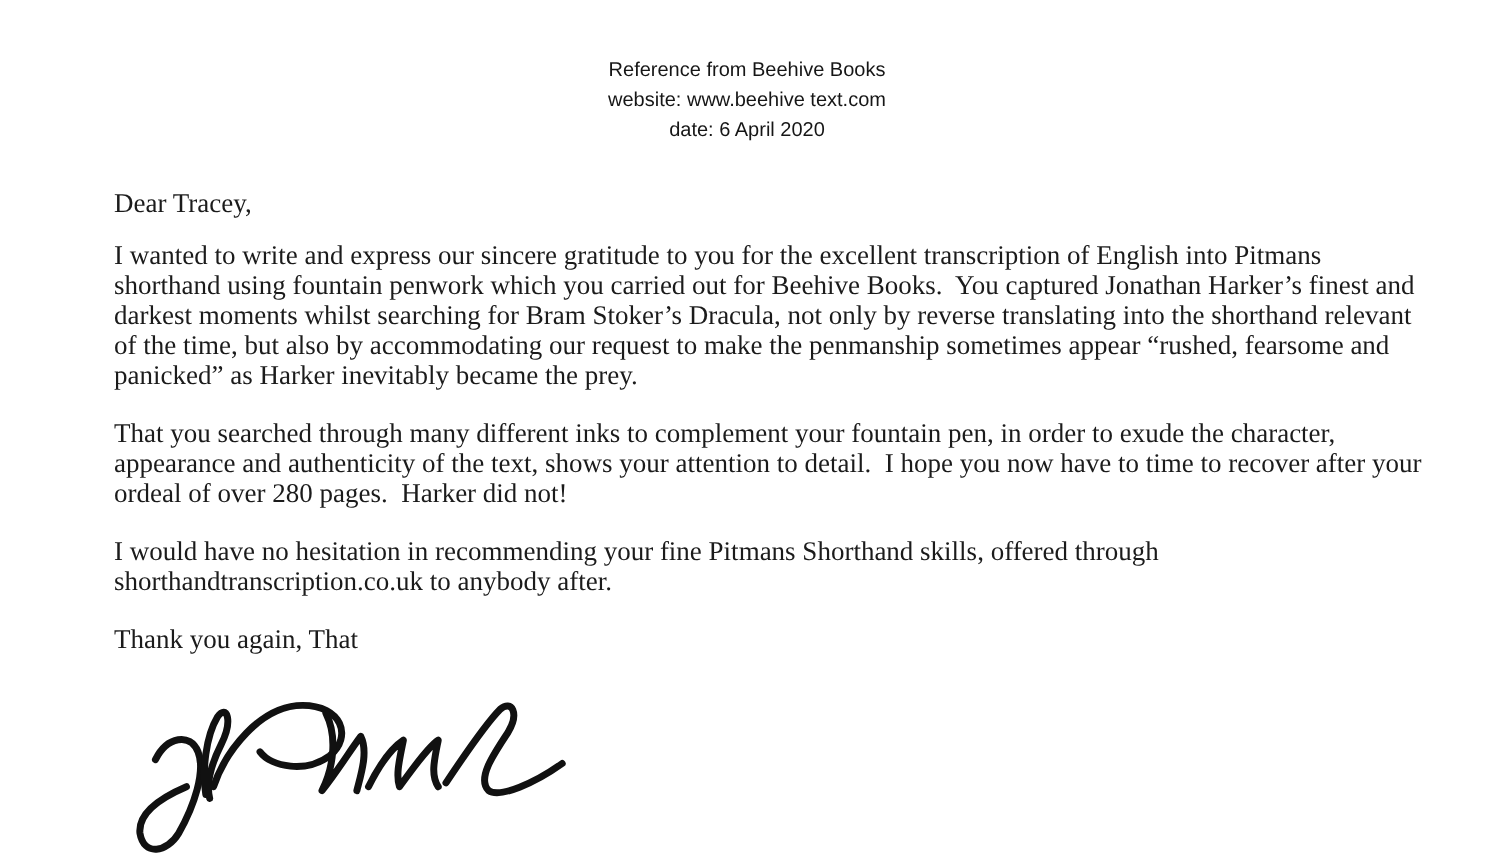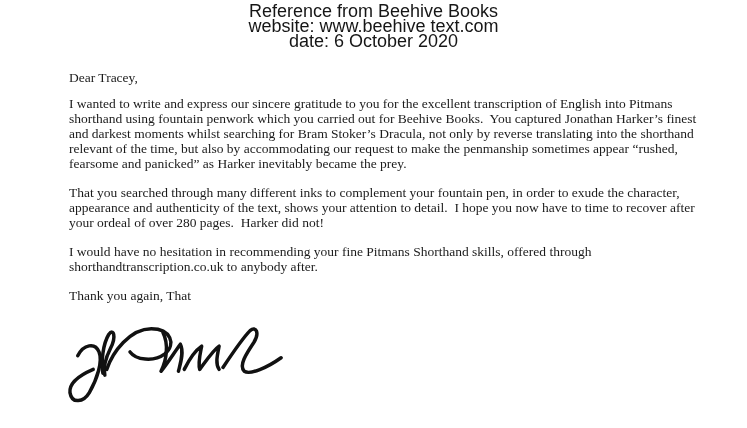--- a/index.html
+++ b/index.html
@@ -10,37 +10,37 @@
   .page {
     position: relative;
     width: 747px;
     height: 428px;
     background: #ffffff;
     color: #1b1b1b;
     overflow: hidden;
     box-sizing: border-box;
   }
   .letter-header {
-    padding-top: 4px;
+    padding-top: 28px;
     text-align: center;
     font-family: "Liberation Sans", sans-serif;
-    font-size: 18px;
+    font-size: 10px;
     line-height: 15px;
     color: #161616;
   }
   .letter-body {
     box-sizing: border-box;
     padding: 0 30px 0 57px;
     font-family: "Liberation Serif", serif;
     font-size: 13.5px;
     line-height: 15px;
     color: #1b1b1b;
   }
   .letter-body p {
-    margin: 0 0 14px 12px;
+    margin: 0 0 14px 0;
     white-space: pre-wrap;
     max-width: 662px;
   }
   .salutation {
     margin-top: 21px !important;
     margin-bottom: 11px !important;
   }
   .closing {
     margin-bottom: 0 !important;
   }
@@ -64,21 +64,21 @@
   }
 </style>
 </head>
 <body>
 
 <div class="page">
 
   <header class="letter-header">
     <div>Reference from Beehive Books</div>
     <div>website: www.beehive text.com</div>
-    <div>date: 6 October 2020</div>
+    <div>date: 6 April 2020</div>
   </header>
 
   <main class="letter-body">
 
     <p class="salutation">Dear Tracey,</p>
 
     <p>I wanted to write and express our sincere gratitude to you for the excellent transcription of English into Pitmans shorthand using fountain penwork which you carried out for Beehive Books.  You captured Jonathan Harker’s finest and darkest moments whilst searching for Bram Stoker’s Dracula, not only by reverse translating into the shorthand relevant of the time, but also by accommodating our request to make the penmanship sometimes appear “rushed, fearsome and panicked” as Harker inevitably became the prey.</p>
 
     <p>That you searched through many different inks to complement your fountain pen, in order to exude the character, appearance and authenticity of the text, shows your attention to detail.  I hope you now have to time to recover after your ordeal of over 280 pages.  Harker did not!</p>
 

